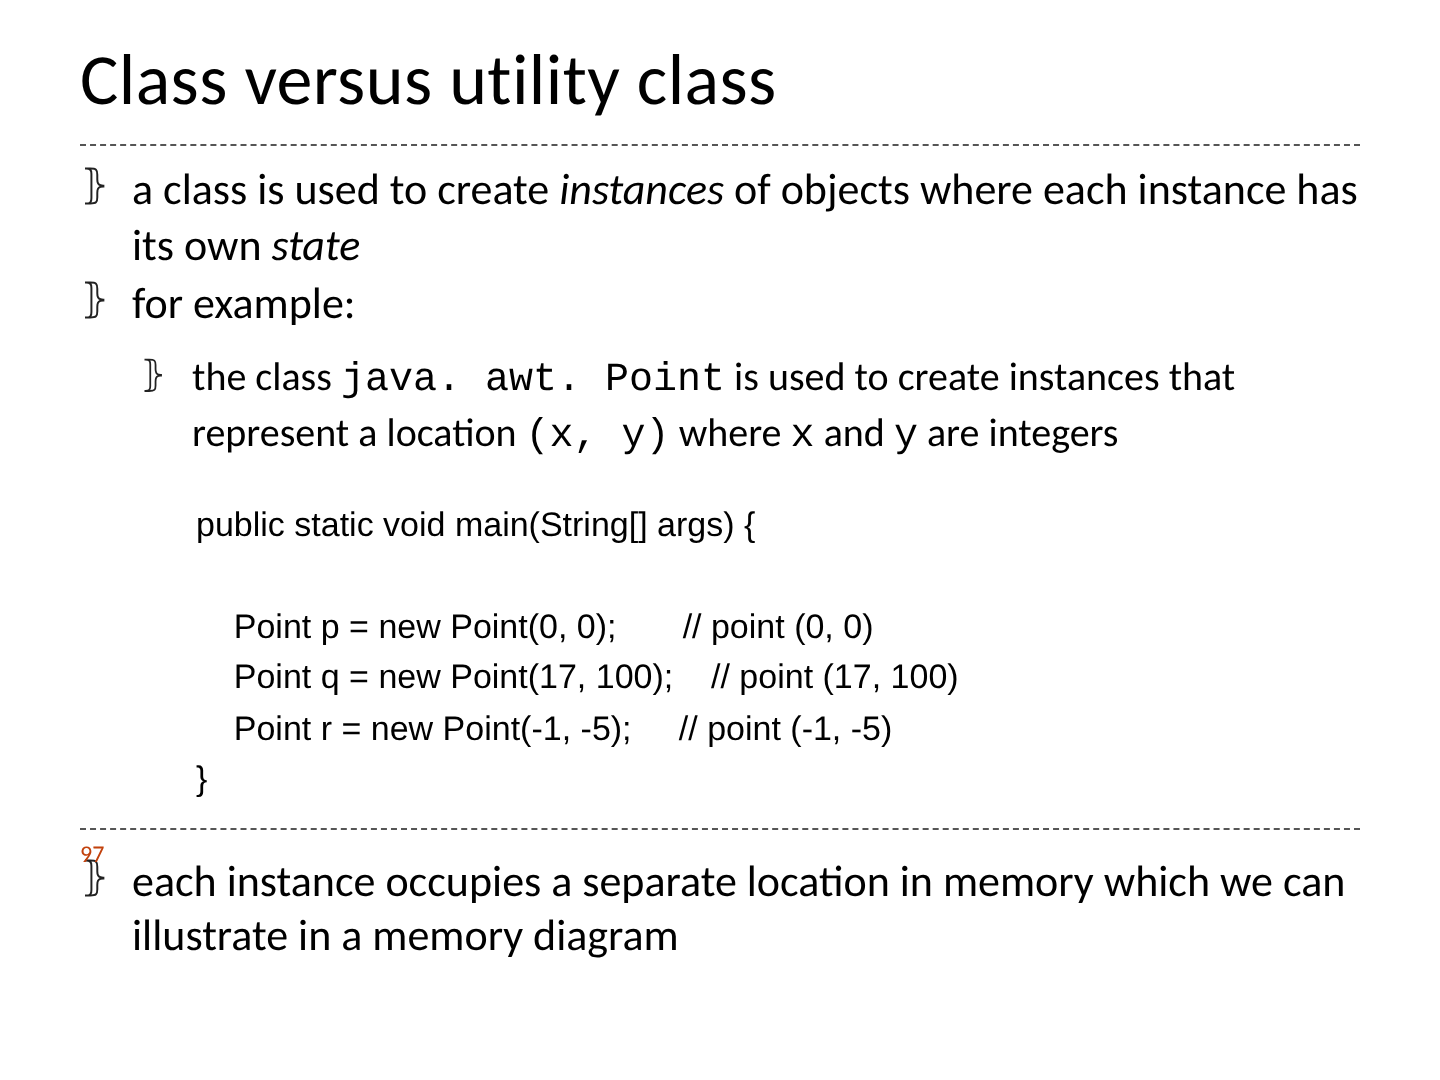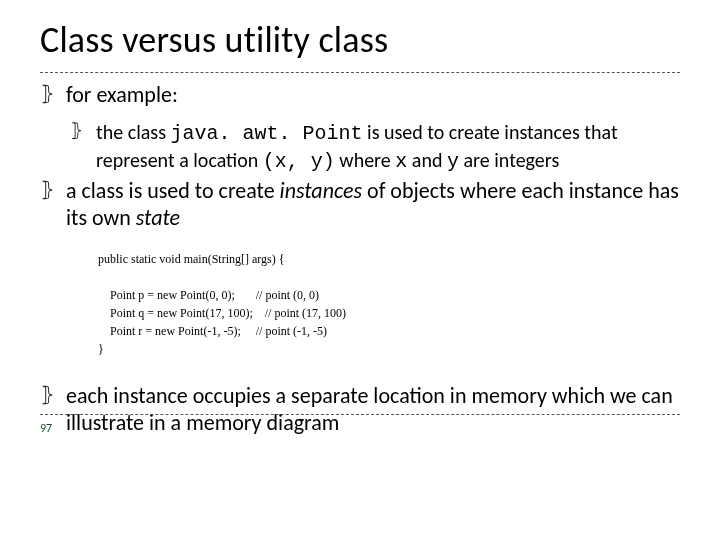--- a/index.html
+++ b/index.html
@@ -71,65 +71,65 @@
     left: 0;
     top: 0;
     font-size: 18px;
     color: #222;
   }
   .italic { font-style: italic; }
   .mono {
     font-family: "Courier New", Courier, monospace;
   }
   .codeblock {
-    font-family: Liberation Serif, serif;
-    font-size: 12px;
+    font-family: Liberation Sans, sans-serif;
+    font-size: 17px;
     line-height: 1.5;
     white-space: pre;
     margin: 18px 0 8px 58px;
   }
   .closing-bullet {
     margin-top: 24px;
   }
   .footer {
     position: absolute;
     bottom: 12px;
     left: 40px;
     right: 40px;
   }
   .dashed-rule-footer {
     border: none;
     border-top: 1.5px dashed #555;
     margin: 0 0 2px 0;
   }
   .page-number {
     font-size: 12px;
-    color: #14532d;
+    color: #c2410c;
   }
 </style>
 </head>
 <body>
 
 <div class="slide">
 
   <h1 class="title">Class versus utility class</h1>
   <hr class="dashed-rule">
 
   <div class="content">
     <ul class="bullet-list">
       <li>
+        <span>a class is used to create </span><span class="italic">instances</span><span> of objects where each instance has its own </span><span class="italic">state</span>
+      </li>
+      <li>
         <span>for example:</span>
         <ul class="sub-bullet-list">
           <li>
             <span>the class </span><span class="mono">java. awt. Point</span><span> is used to create instances that represent a location </span><span class="mono">(x, y)</span><span> where </span><span class="mono">x</span><span> and </span><span class="mono">y</span><span> are integers</span>
           </li>
         </ul>
-      </li>
-      <li>
-        <span>a class is used to create </span><span class="italic">instances</span><span> of objects where each instance has its own </span><span class="italic">state</span>
       </li>
     </ul>
 
     <div class="codeblock">public static void main(String[] args) {
 
     Point p = new Point(0, 0);       // point (0, 0)
     Point q = new Point(17, 100);    // point (17, 100)
     Point r = new Point(-1, -5);     // point (-1, -5)
 }</div>
 

